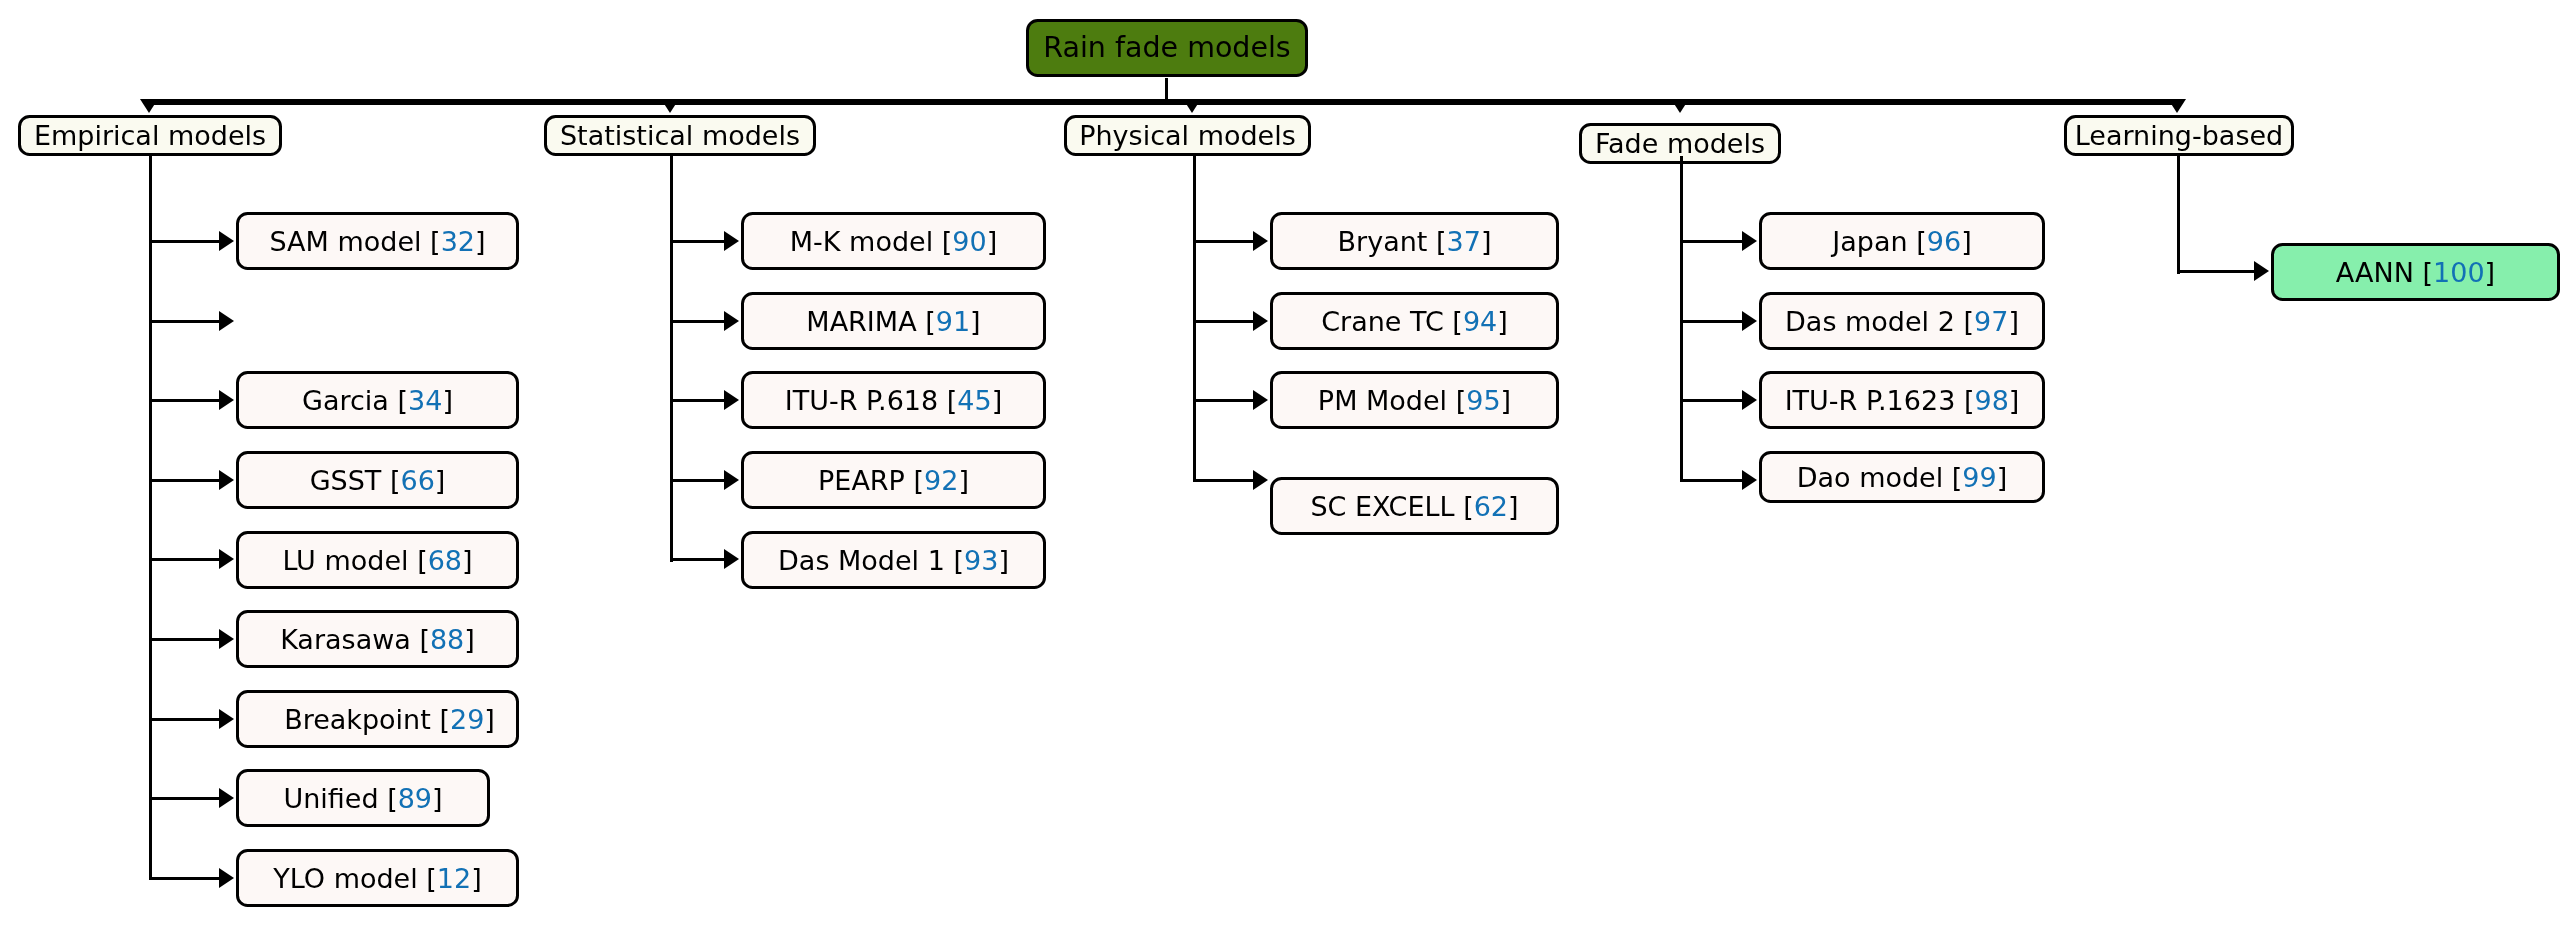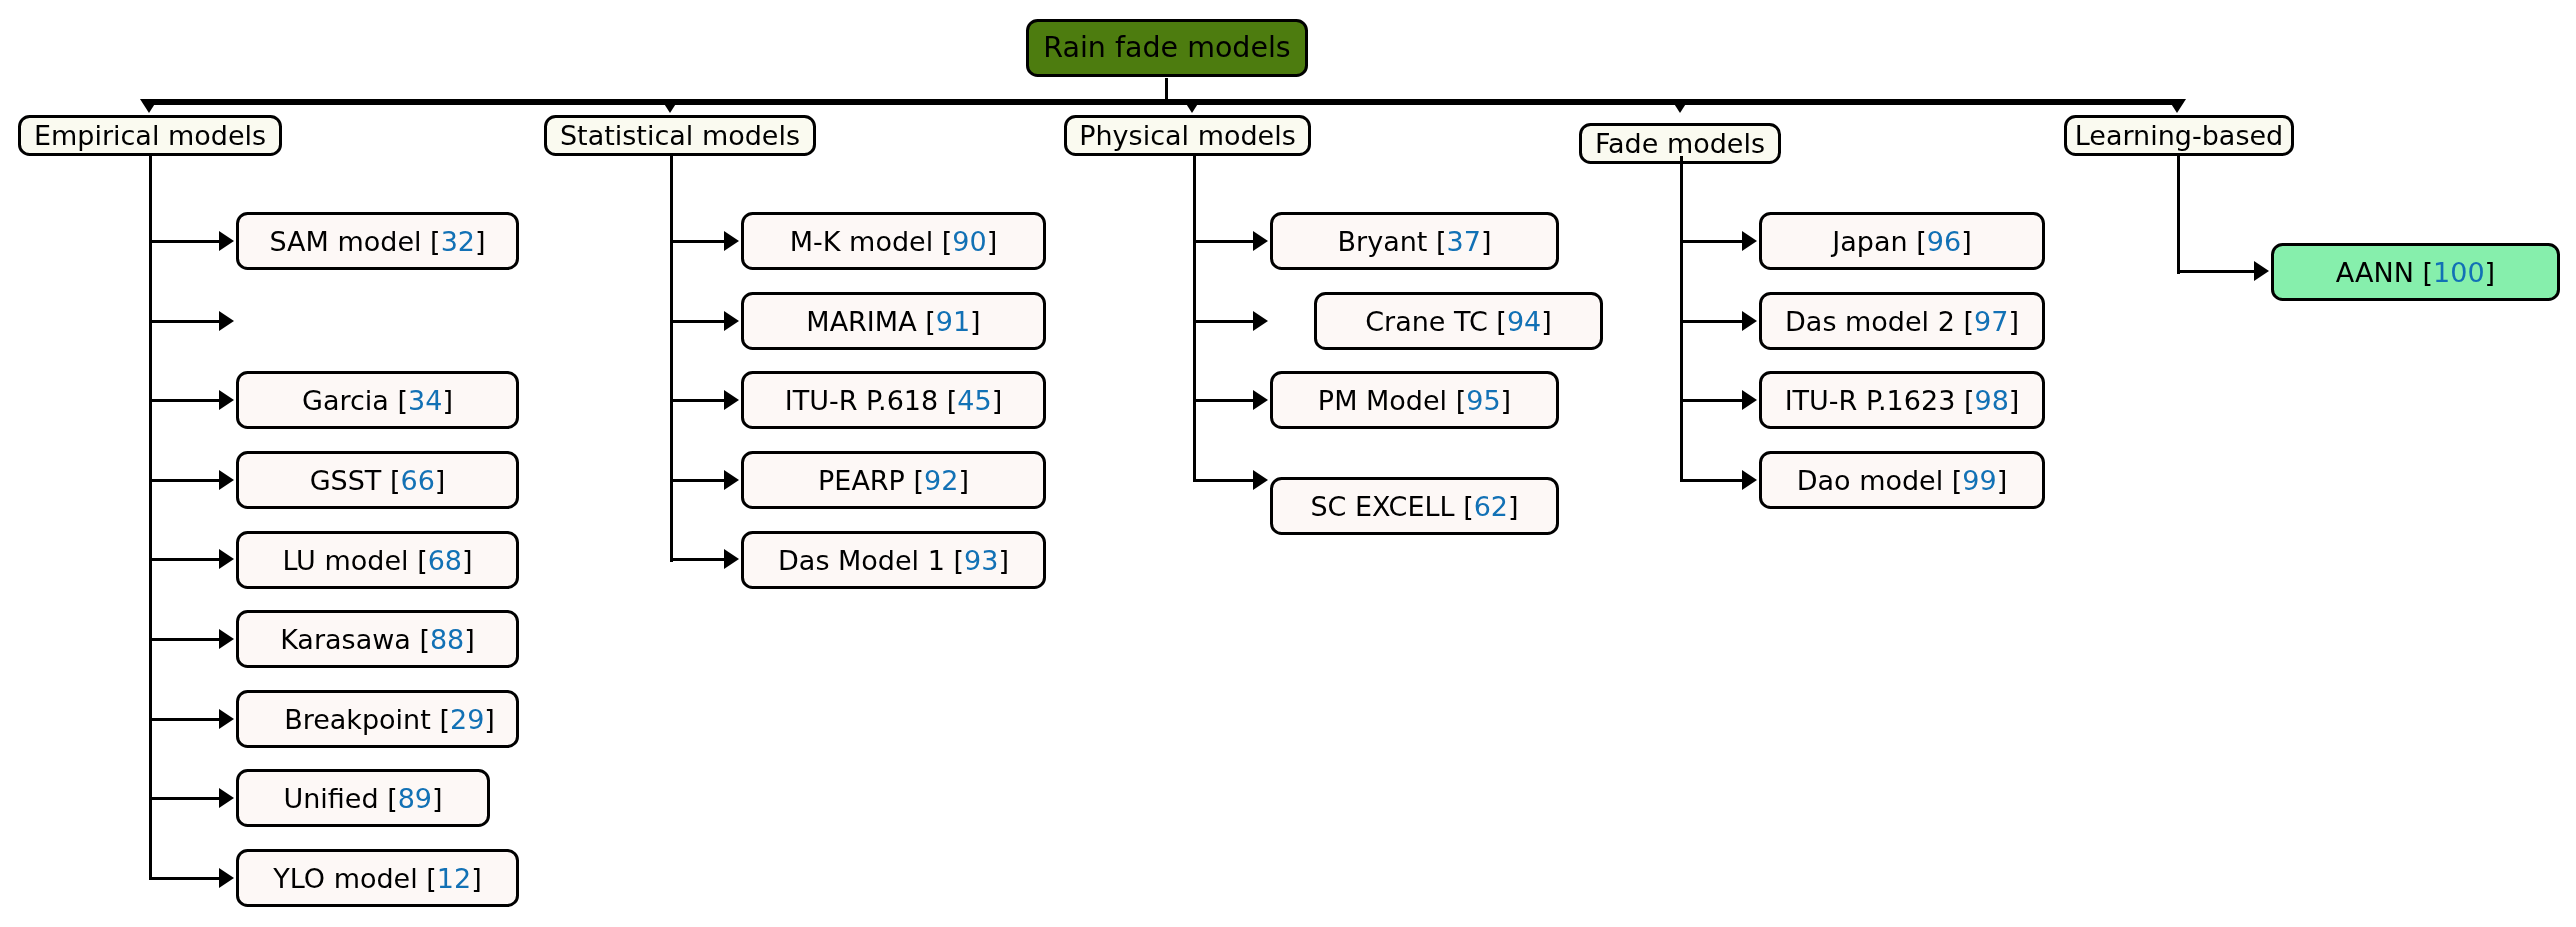--- a/index.html
+++ b/index.html
@@ -142,21 +142,21 @@
       <span class="lbl">Physical models</span>
     </div>
     <div class="vline" style="left: 1193px; top: 156px; height: 326px;"></div>
     <div class="hline" style="left: 1194px; top: 240px; width: 61px;"></div>
     <div class="arrow-right" style="left: 1253px; top: 231px;"></div>
     <div class="node leaf" style="left: 1270px; top: 212px; width: 289px; height: 58px;">
       <span class="lbl">Bryant <span class="brk">[</span><span class="cite">37</span><span class="brk">]</span></span>
     </div>
     <div class="hline" style="left: 1194px; top: 320px; width: 61px;"></div>
     <div class="arrow-right" style="left: 1253px; top: 311px;"></div>
-    <div class="node leaf" style="left: 1314px; top: 292px; width: 289px; height: 58px;">
+    <div class="node leaf" style="left: 1270px; top: 292px; width: 289px; height: 58px;">
       <span class="lbl">Crane TC <span class="brk">[</span><span class="cite">94</span><span class="brk">]</span></span>
     </div>
     <div class="hline" style="left: 1194px; top: 399px; width: 61px;"></div>
     <div class="arrow-right" style="left: 1253px; top: 390px;"></div>
     <div class="node leaf" style="left: 1270px; top: 371px; width: 289px; height: 58px;">
       <span class="lbl">PM Model <span class="brk">[</span><span class="cite">95</span><span class="brk">]</span></span>
     </div>
     <div class="hline" style="left: 1194px; top: 479px; width: 61px;"></div>
     <div class="arrow-right" style="left: 1253px; top: 470px;"></div>
     <div class="node leaf" style="left: 1270px; top: 451px; width: 289px; height: 58px; margin-top: 26px;">
@@ -178,21 +178,21 @@
     <div class="node leaf" style="left: 1759px; top: 292px; width: 286px; height: 58px;">
       <span class="lbl">Das model 2 <span class="brk">[</span><span class="cite">97</span><span class="brk">]</span></span>
     </div>
     <div class="hline" style="left: 1681px; top: 399px; width: 63px;"></div>
     <div class="arrow-right" style="left: 1742px; top: 390px;"></div>
     <div class="node leaf" style="left: 1759px; top: 371px; width: 286px; height: 58px;">
       <span class="lbl">ITU-R P.1623 <span class="brk">[</span><span class="cite">98</span><span class="brk">]</span></span>
     </div>
     <div class="hline" style="left: 1681px; top: 479px; width: 63px;"></div>
     <div class="arrow-right" style="left: 1742px; top: 470px;"></div>
-    <div class="node leaf" style="left: 1759px; top: 451px; width: 286px; height: 58px;">
+    <div class="node leaf" style="left: 1759px; top: 451px; width: 286px; height: 52px;">
       <span class="lbl">Dao model <span class="brk">[</span><span class="cite">99</span><span class="brk">]</span></span>
     </div>
     <div class="vline" style="left: 2177px; top: 99px; height: 2.6px;"></div>
     <div class="arrow-down" style="left: 2168px; top: 99px;"></div>
     <div class="node lvl1" style="left: 2064px; top: 115px; width: 230px; height: 41px;">
       <span class="lbl">Learning-based</span>
     </div>
     <div class="vline" style="left: 2177px; top: 156px; height: 118px;"></div>
     <div class="hline" style="left: 2178px; top: 270px; width: 79px;"></div>
     <div class="arrow-right" style="left: 2254px; top: 261px;"></div>

